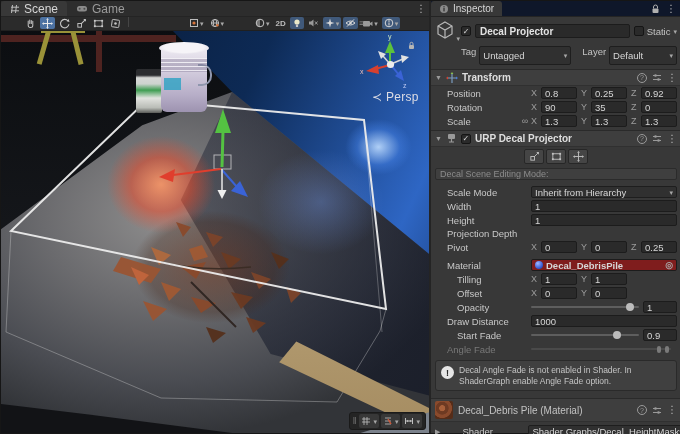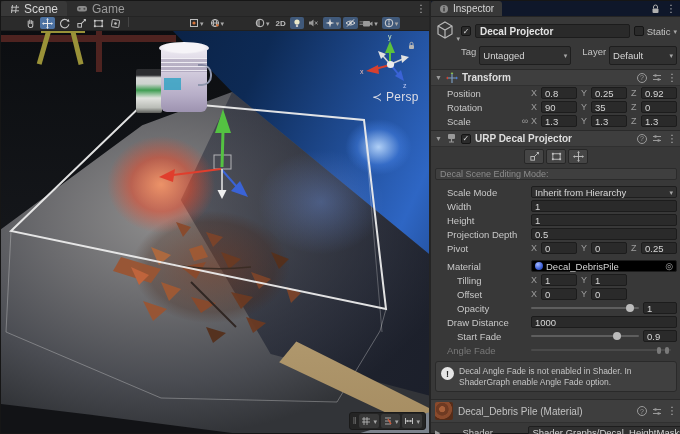--- a/index.html
+++ b/index.html
@@ -148,22 +148,22 @@
   .mat-thumb { width:18px; height:18px; border-radius:2px; flex:none;
                background:radial-gradient(circle at 40% 40%, #a8603a 0 18%, #6e3a22 22% 40%, #8a4a2c 44% 62%, #552c18 66% 100%); }
   .mat-title { flex:1; font-size:10px; color:#c2c2c2; }
   .shader-row { display:flex; align-items:center; margin:3px 4px 1px 4px; font-size:9.5px; color:#c8c8c8; gap:22px; }
   .shader-lbl { width:44px; padding-left:12px; flex:none; }
   .editbtn { height:13px; background:#515151; border:1px solid #2c2c2c; border-radius:2px; color:#dcdcdc;
              font-size:9px; display:flex; align-items:center; padding:0 5px; flex:none; }
 
   .divider { height:1px; background:#2d2d2d; margin-top:4px; }
 
-  .objfld { flex:1; height:12px; background:#000000; border:1px solid #1c1c1c; border-radius:2px;
-            display:flex; align-items:center; gap:3px; padding:0 3px; color:#d6d6d6; min-width:0; }
+  .objfld { flex:1; height:12px; background:#7f1d1d; border:1px solid #1c1c1c; border-radius:2px;
+            display:flex; align-items:center; gap:3px; padding:0 3px; color:#d6d6d6; min-width:0;font-weight:bold; }
   .matdot { width:8px; height:8px; border-radius:50%; flex:none;
             background:radial-gradient(circle at 35% 30%, #9fb6ff, #3d5fd6 60%, #1b2f86); }
   .picker { margin-left:auto; color:#a8a8a8; font-size:9px; }
 </style>
 </head>
 <body>
 
 <div class="window">
 
   <div class="scene-panel">
@@ -631,23 +631,20 @@
         </span>
     </div>
     <div class="row">
       <span class="lbl">Height</span>
       <span class="fld">
           <span>1</span>
         </span>
     </div>
     <div class="row">
       <span class="lbl">Projection Depth</span>
-      <span class="fld">
-          <span>0.5</span>
-        </span>
     </div>
     <div class="row">
       <span class="lbl">Pivot</span>
       <div class="trip">
         <span class="cell">
             <span class="ax">X</span>
             <span class="fld">
               <span>0</span>
             </span>
           </span>

